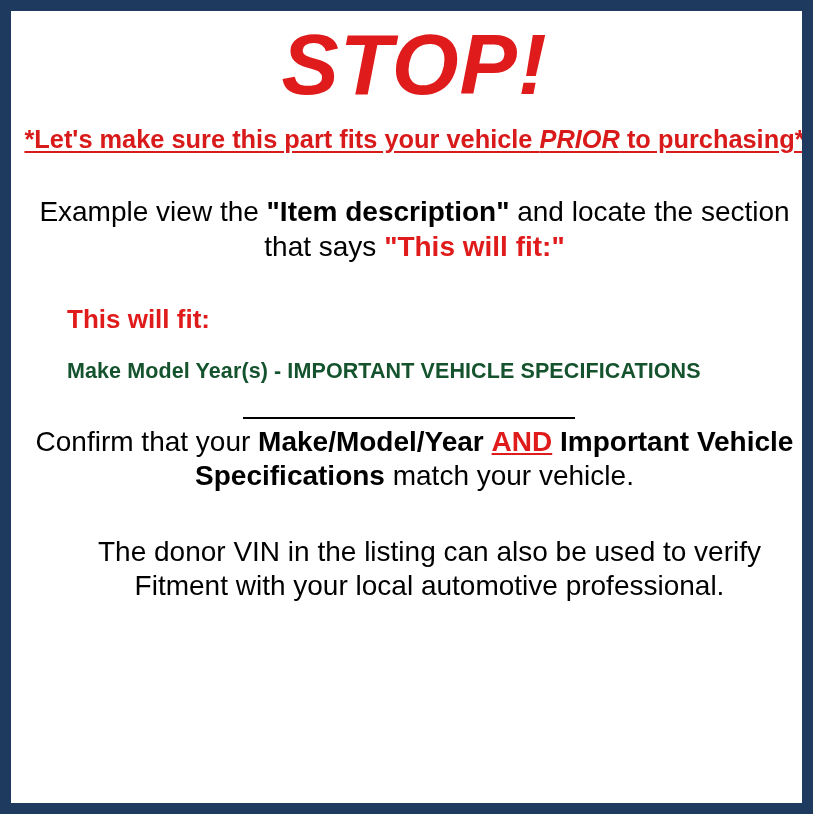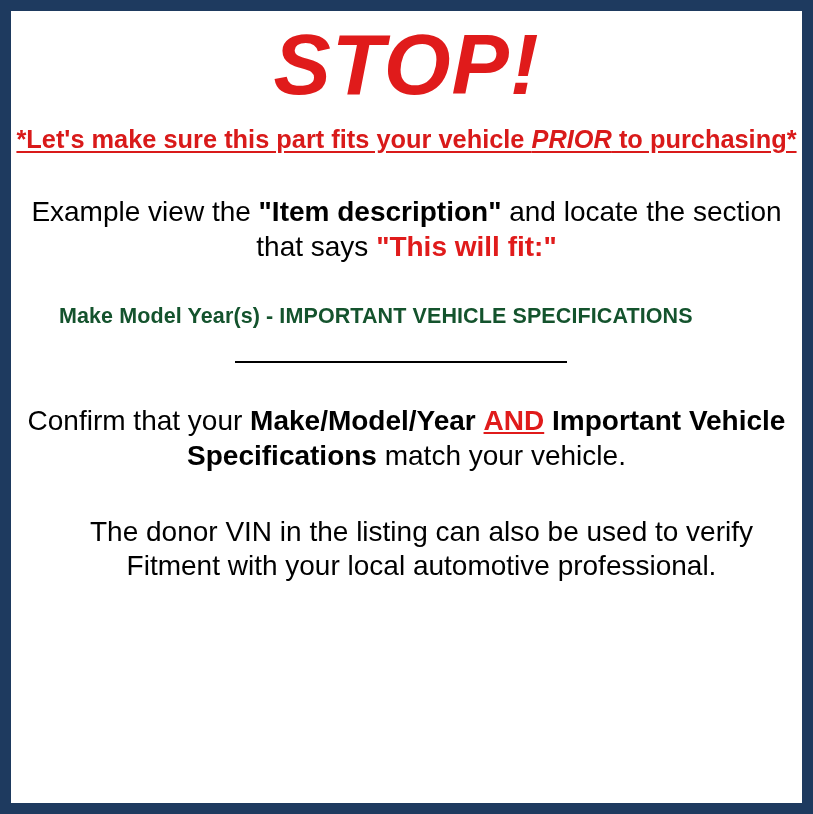--- a/index.html
+++ b/index.html
@@ -14,21 +14,21 @@
     position: relative;
     width: 813px;
     height: 814px;
     box-sizing: border-box;
     background: #ffffff;
     border: 11px solid #1e3a5f;
     overflow: hidden;
   }
   .inner {
     position: absolute;
-    left: 0;
+    left: 8px;
     top: 0;
     width: 791px;
     height: 792px;
     background: #ffffff;
     text-align: center;
   }
 
   
   .stop-title {
     margin: 0;
@@ -61,21 +61,21 @@
   
   .para {
     margin: 0;
     color: #000000;
     font-size: 28px;
     line-height: 1.22;
     text-align: center;
   }
   .para.p1 { margin-top: 35px; }
   .para.p2 { margin-top: 42px; }
-  .para.p4 { margin-top: 35px; }
+  .para.p4 { }
   .para.p5 { margin-top: 42px; padding-left: 30px; }
 
   .b { font-weight: bold; }
   .red { color: #e01b1b; }
   .redbu {
     color: #e01b1b;
     font-weight: bold;
     text-decoration: underline;
     text-underline-offset: 2px;
   }
@@ -143,20 +143,21 @@
     <p class="subtitle">
       <span>*Let's make sure this part fits your vehicle </span><span class="ital">PRIOR</span><span> to purchasing*</span>
     </p>
 
 
     <p class="para p2">
       <span>Example view the </span><span class="b">"Item description"</span><span> and locate the section that says </span><span class="b red">"This will fit:"</span>
     </p>
 
     <div class="example-block">
+      <div class="example-fit">This will fit:</div>
       <div class="example-spec">Make Model Year(s) - IMPORTANT VEHICLE SPECIFICATIONS</div>
     </div>
 
     <div class="divider-wrap">
       <div class="divider"></div>
     </div>
 
     <p class="para p4">
       <span>Confirm that your </span><span class="b">Make/Model/Year</span><span> </span><span class="redbu">AND</span><span> </span><span class="b">Important Vehicle Specifications</span><span> match your vehicle.</span>
     </p>

